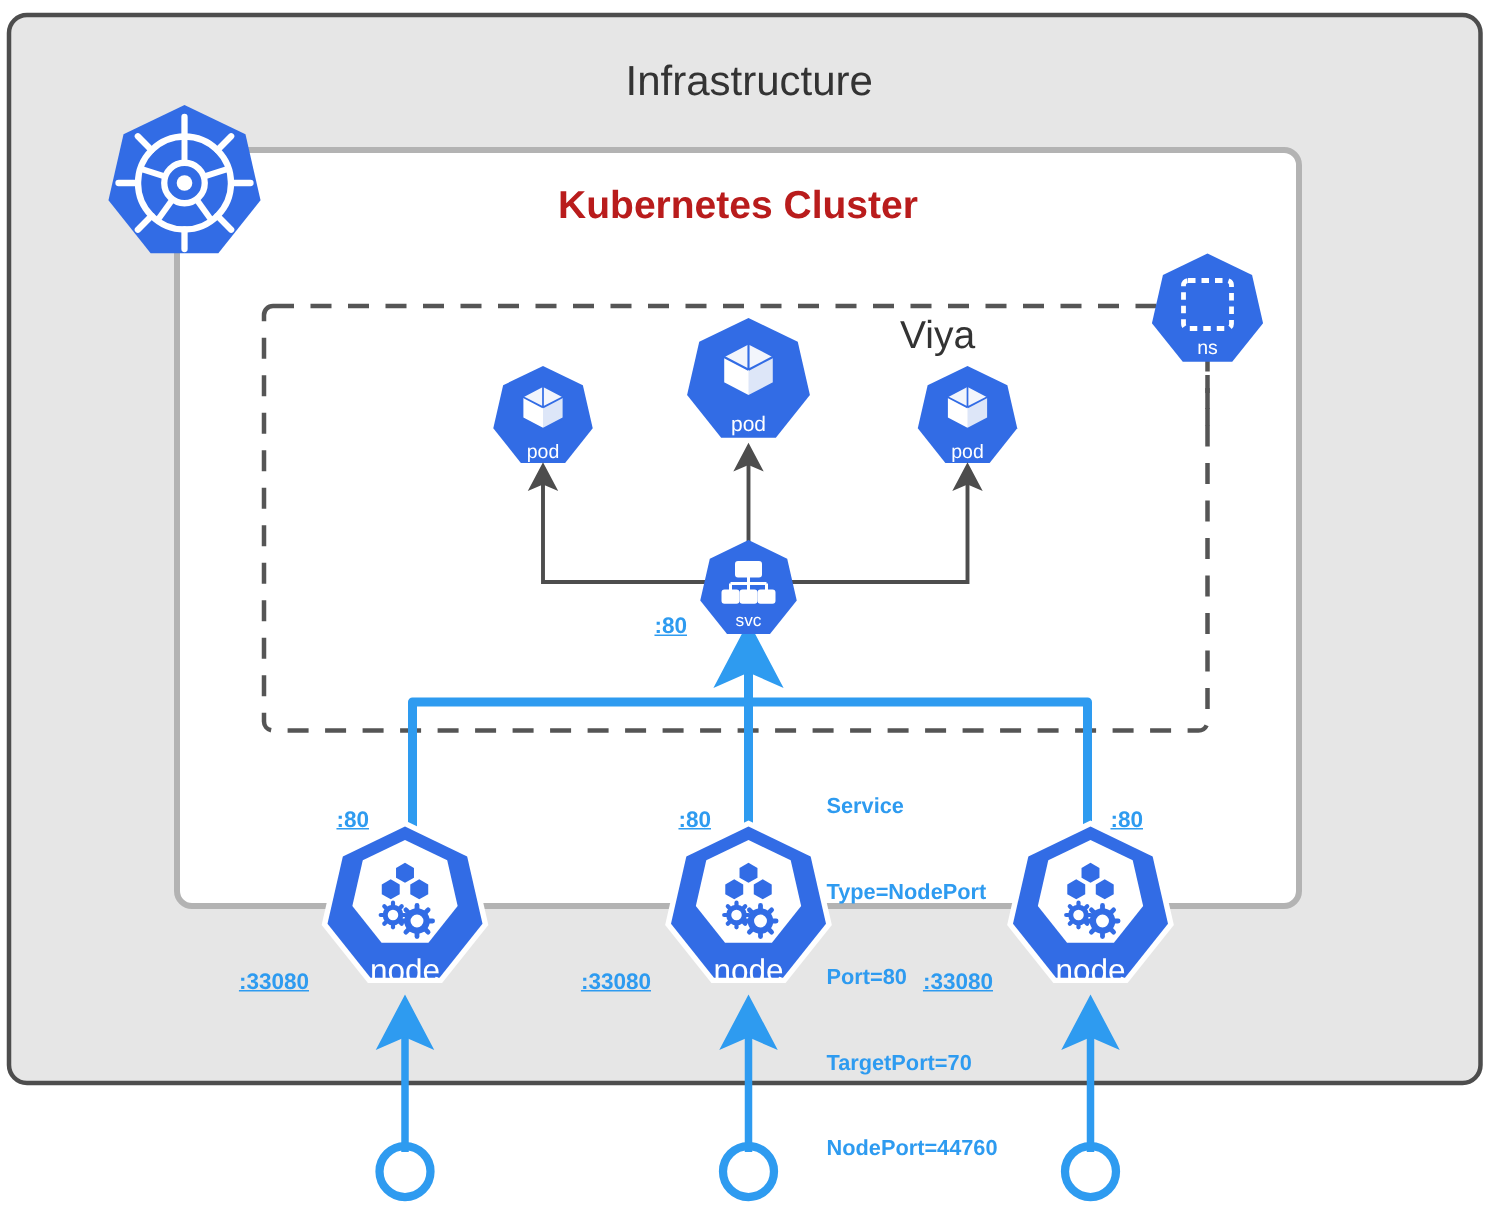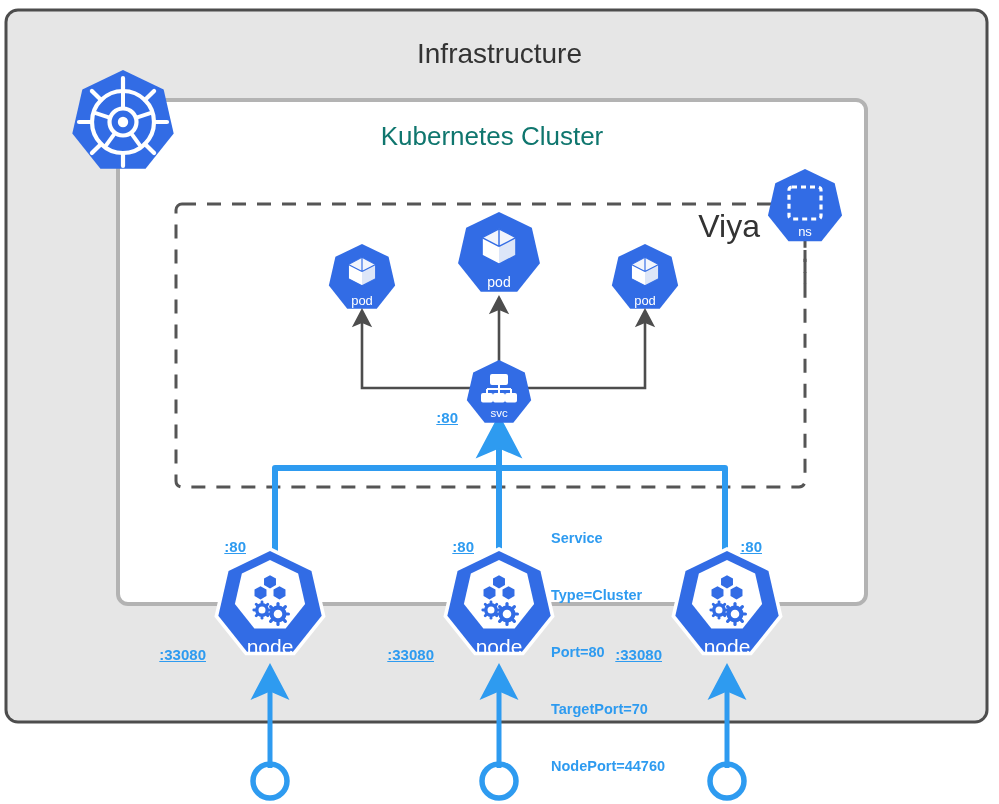--- a/index.html
+++ b/index.html
@@ -30,27 +30,27 @@
   .infra-title {
     left: 0; top: 38px; width: 999px;
     text-align: center;
     font-size: 28px;
     color: #333333;
   }
   .cluster-title {
     left: 118px; top: 121px; width: 748px;
     text-align: center;
     font-size: 26px;
-    font-weight: normal;
-    color: #0f766e;
+    font-weight: bold;
+    color: #b91c1c;
   }
   .viya-title {
     left: 600px; top: 208px; width: 160px;
-    text-align: right;
-    font-size: 32px;
+    text-align: left;
+    font-size: 26px;
     color: #333333;
   }
   .port-blue {
     font-size: 15px;
     font-weight: bold;
     color: #2e9bf0;
     text-decoration: underline;
   }
   .svc-port {
     left: 410px; top: 409px; width: 48px; text-align: right;
@@ -394,19 +394,19 @@
   <div class="lbl port-blue n1-p80">:80</div>
   <div class="lbl port-blue n2-p80">:80</div>
   <div class="lbl port-blue n3-p80">:80</div>
 
   <div class="lbl port-blue n1-np">:33080</div>
   <div class="lbl port-blue n2-np">:33080</div>
   <div class="lbl port-blue n3-np">:33080</div>
 
   <div class="lbl svc-note">
     <div>Service</div>
-    <div>Type=Cluster</div>
+    <div>Type=NodePort</div>
     <div>Port=80</div>
     <div>TargetPort=70</div>
     <div>NodePort=44760</div>
   </div>
 
 </div>
 
 </body></html>

